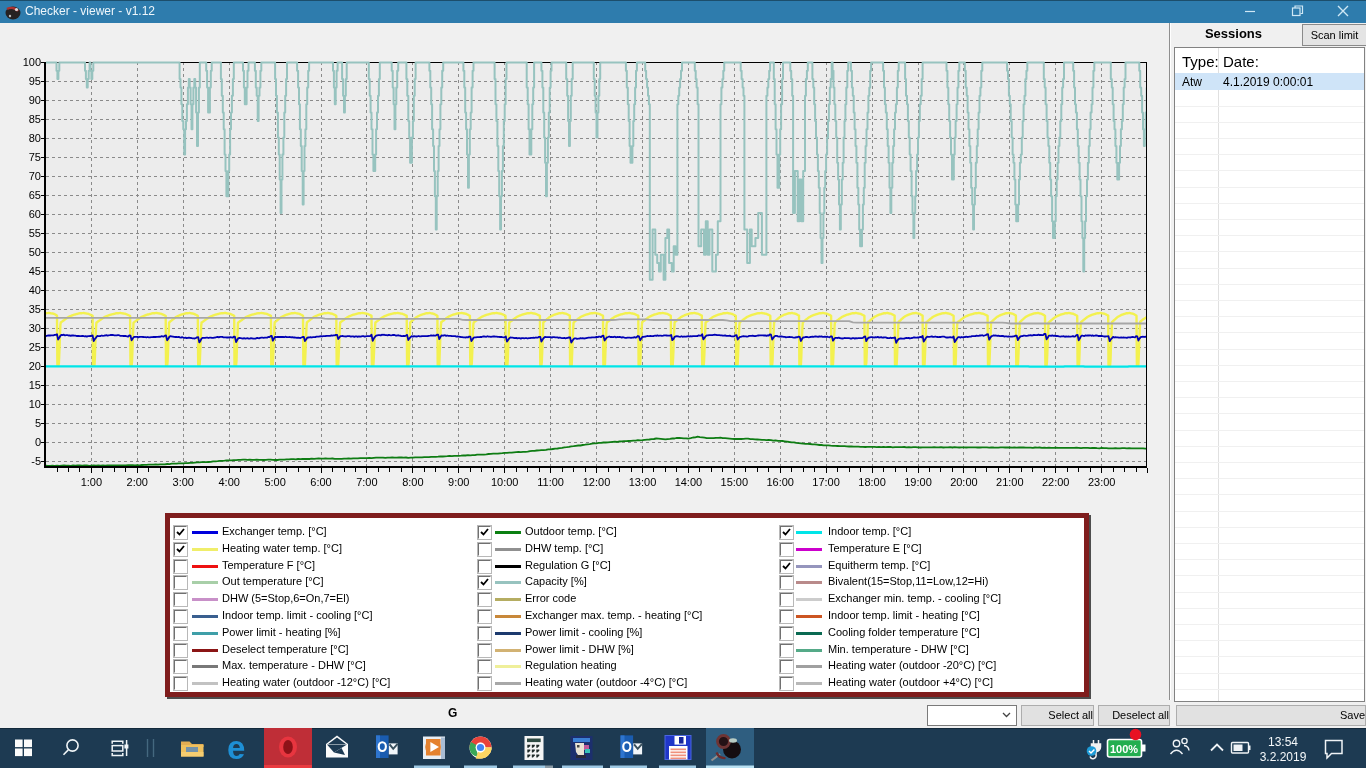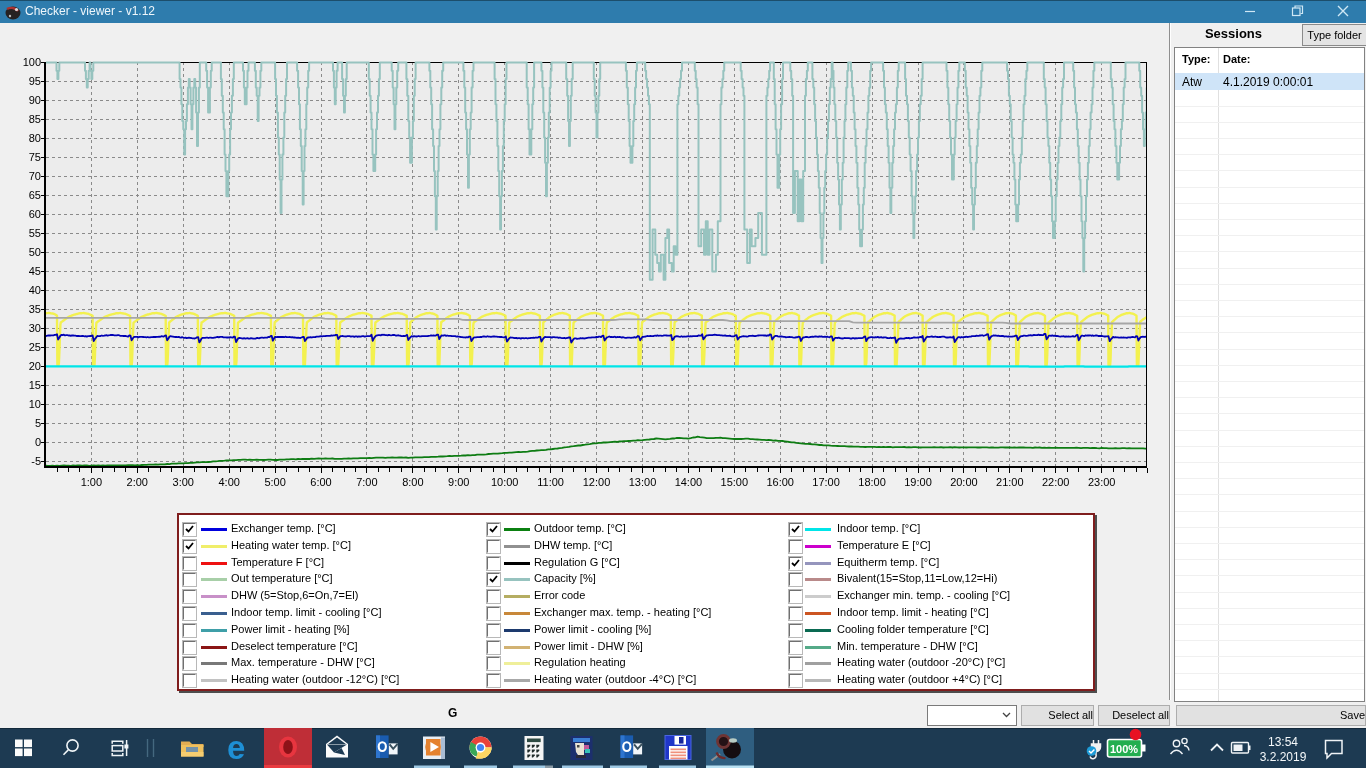--- a/index.html
+++ b/index.html
@@ -1,30 +1,30 @@
 <!DOCTYPE html>
 <html><head><meta charset="utf-8"><style>
 html,body{margin:0;padding:0;width:1366px;height:768px;overflow:hidden}
 body{font-family:"Liberation Sans",sans-serif;background:#f0f0f0;position:relative}
 #titlebar{position:absolute;left:0;top:0;width:1366px;height:23px;background:#2e7cad}
 #titlebar .tline{position:absolute;left:0;top:0;width:1366px;height:1px;background:#1c4e6b}
 #title{position:absolute;left:25px;top:4px;font-size:12px;color:#eef6fb}
 #client{position:absolute;left:0;top:23px;width:1366px;height:677px;background:#f0f0f0}
 #chart{position:absolute;left:0;top:0}
-#legendbox{position:absolute;left:177px;top:490px;width:914px;height:174px;background:#fff;border:2px solid #7f1d1d;box-shadow:2px 2px 0 #4d4d4d}
+#legendbox{position:absolute;left:165px;top:490px;width:914px;height:174px;background:#fff;border:5px solid #7f1d1d;box-shadow:2px 2px 0 #4d4d4d}
 .cb{position:absolute;width:11px;height:11px;background:#fff;border-top:1px solid #707070;border-left:1px solid #707070;border-bottom:1px solid #fff;border-right:1px solid #fff;outline:1px solid #b8b8b8}
 .ln{position:absolute;width:26px;height:3px}
 .lt{position:absolute;font-size:11px;color:#000;white-space:nowrap}
 #vsep{position:absolute;left:1169px;top:0;width:1px;height:677px;background:#8f8f8f}
 #vsep2{position:absolute;left:1170px;top:0;width:1px;height:677px;background:#fff}
 #sessions-title{position:absolute;left:1171px;top:3px;width:125px;text-align:center;font-size:13px;font-weight:bold;color:#000}
 #scanbtn{position:absolute;left:1302px;top:1px;width:63px;height:20px;background:#e4e4e4;border:1px solid #8a8a8a;font-size:11px;text-align:center;line-height:20px}
 #slist{position:absolute;left:1174px;top:24px;width:189px;height:653px;background:#fff;border:1px solid #828282}
 #slist .colsep{position:absolute;left:43px;top:0;width:1px;height:653px;background:#e0e0e0}
-#slist .hdr{position:absolute;font-size:11px;font-weight:bold}
+#slist .hdr{position:absolute;font-size:15px;font-weight:normal}
 #slist .hl{position:absolute;left:0;top:25px;width:189px;height:17px;background:#cfe4f8}
 #slist .row{position:absolute;font-size:12px;font-weight:normal}
 .rline{position:absolute;left:0;width:189px;height:1px;background:#f0f0f0}
 #glabel{position:absolute;left:448px;top:683px;font-size:12px;font-weight:bold}
 .btn{position:absolute;top:682px;height:19px;background:#e1e1e1;border:1px solid #adadad;font-size:11px;text-align:right;line-height:18px}
 #combo{position:absolute;left:927px;top:682px;width:88px;height:19px;background:#fff;border:1px solid #7a7a7a}
 #combo svg{position:absolute;right:5px;top:6px}
 #taskbar{position:absolute;left:0;top:728px;width:1366px;height:40px;background:#1d3a52}
 #taskbar .tedge{position:absolute;left:0;top:0;width:1366px;height:1px;background:#13293b}
 text{font-family:"Liberation Sans",sans-serif}
@@ -394,21 +394,21 @@
       <div class="cb" style="left:610px;top:142.2px"></div>
       <div class="ln" style="left:626px;top:147.2px;background:#a0a0a0"></div>
       <div class="lt" style="left:658px;top:141.2px">Heating water (outdoor -20°C) [°C]</div>
       <div class="cb" style="left:610px;top:159.0px"></div>
       <div class="ln" style="left:626px;top:164.0px;background:#b8b8b8"></div>
       <div class="lt" style="left:658px;top:158.0px">Heating water (outdoor +4°C) [°C]</div>
     </div>
 <div id="vsep"></div>
     <div id="vsep2"></div>
 <div id="sessions-title">Sessions</div>
-<div id="scanbtn">Type folder</div>
+<div id="scanbtn">Scan limit</div>
 <div id="slist">
  <div class="colsep"></div>
  <div class="hdr" style="left:7px;top:5px">Type:</div>
  <div class="hdr" style="left:48px;top:5px">Date:</div>
  <div class="hl"></div>
  <div class="row" style="left:7px;top:27px">Atw</div>
  <div class="row" style="left:48px;top:27px">4.1.2019 0:00:01</div>
  <div class="rline" style="top:58px"></div>
       <div class="rline" style="top:74px"></div>
       <div class="rline" style="top:90px"></div>

